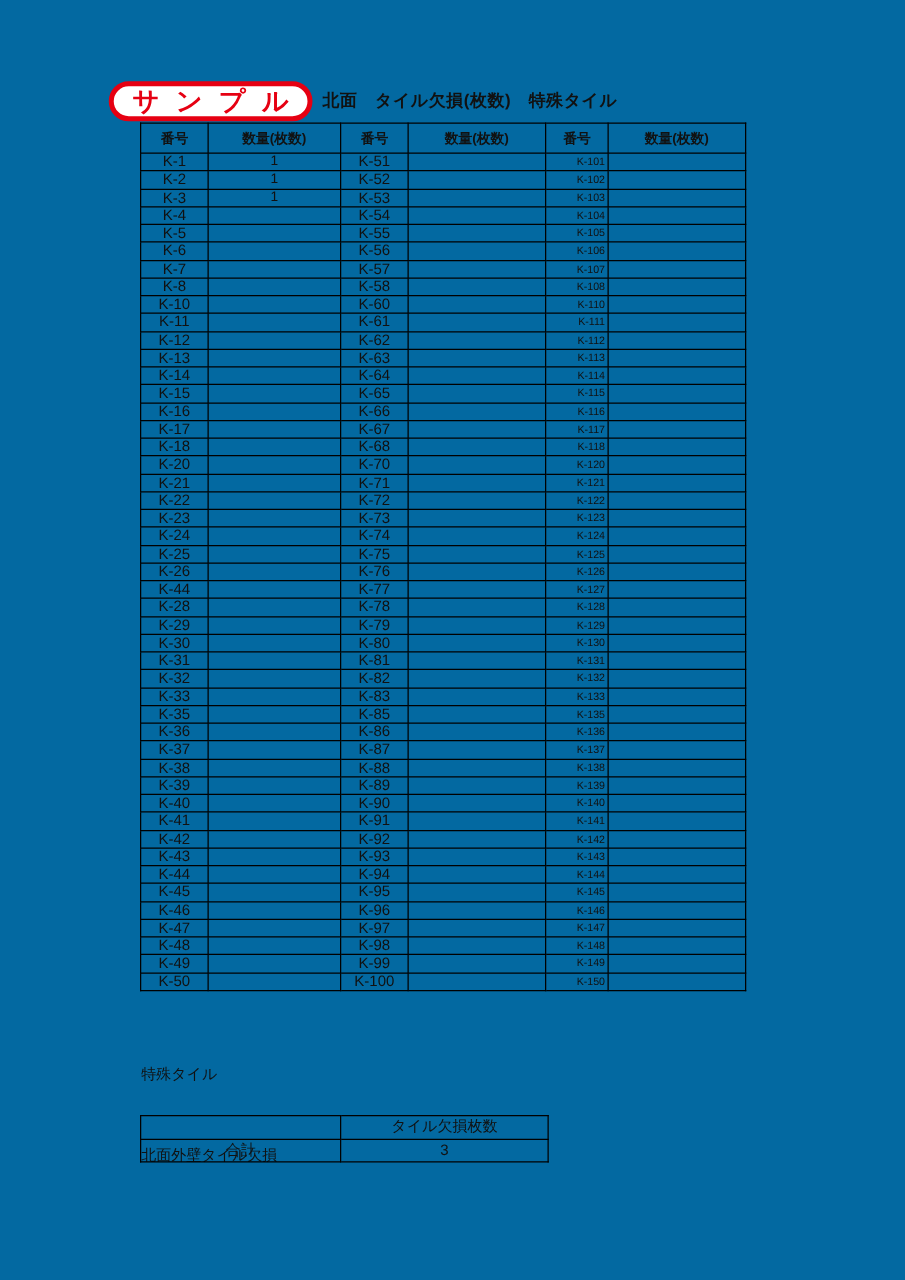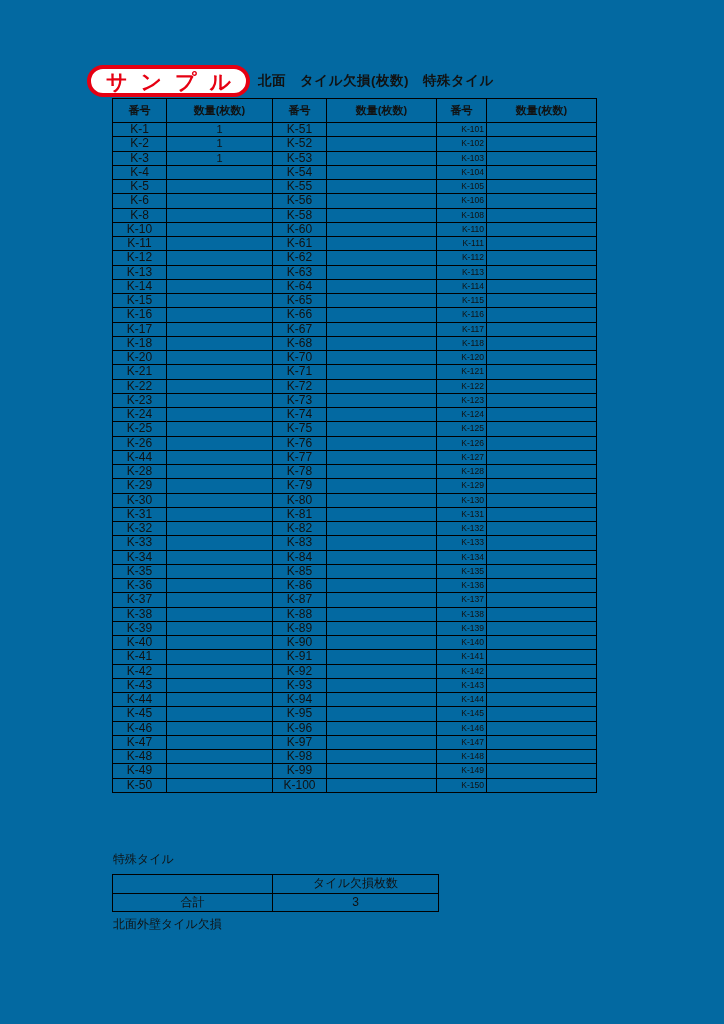--- a/index.html
+++ b/index.html
@@ -34,21 +34,21 @@
   .main-table th{height:23px;font-size:11px;font-weight:bold;}
   .main-table td{height:13.26px;line-height:13px;}
   .main-table .c0,.main-table .c2{font-size:12px;}
   .main-table .c4{font-size:8.5px;text-align:right;padding-right:2px;}
   .main-table .c1,.main-table .c3,.main-table .c5{font-size:11px;}
   
   .footer-label{position:absolute;left:113px;font-size:12px;white-space:nowrap;}
   .footer-label.l1{top:851px;}
   .footer-label.l2{top:916px;}
   
-  .summary-table{position:absolute;left:112px;top:874px;width:326px;}
+  .summary-table{position:absolute;left:112px;top:892px;width:326px;}
   .summary-table td{
     border:1px solid #000;padding:0;height:17.5px;font-size:12px;
     text-align:center;white-space:nowrap;
   }
 </style>
 </head>
 <body>
 
 <div class="page">
 
@@ -120,20 +120,28 @@
         </tr>
         <tr>
           <td class="c0">K-6</td>
           <td class="c1"></td>
           <td class="c2">K-56</td>
           <td class="c3"></td>
           <td class="c4">K-106</td>
           <td class="c5"></td>
         </tr>
         <tr>
+          <td class="c0">K-7</td>
+          <td class="c1"></td>
+          <td class="c2">K-57</td>
+          <td class="c3"></td>
+          <td class="c4">K-107</td>
+          <td class="c5"></td>
+        </tr>
+        <tr>
           <td class="c0">K-8</td>
           <td class="c1"></td>
           <td class="c2">K-58</td>
           <td class="c3"></td>
           <td class="c4">K-108</td>
           <td class="c5"></td>
         </tr>
         <tr>
           <td class="c0">K-10</td>
           <td class="c1"></td>
@@ -309,28 +317,20 @@
           <td class="c3"></td>
           <td class="c4">K-132</td>
           <td class="c5"></td>
         </tr>
         <tr>
           <td class="c0">K-33</td>
           <td class="c1"></td>
           <td class="c2">K-83</td>
           <td class="c3"></td>
           <td class="c4">K-133</td>
-          <td class="c5"></td>
-        </tr>
-        <tr>
-          <td class="c0">K-34</td>
-          <td class="c1"></td>
-          <td class="c2">K-84</td>
-          <td class="c3"></td>
-          <td class="c4">K-134</td>
           <td class="c5"></td>
         </tr>
         <tr>
           <td class="c0">K-35</td>
           <td class="c1"></td>
           <td class="c2">K-85</td>
           <td class="c3"></td>
           <td class="c4">K-135</td>
           <td class="c5"></td>
         </tr>

